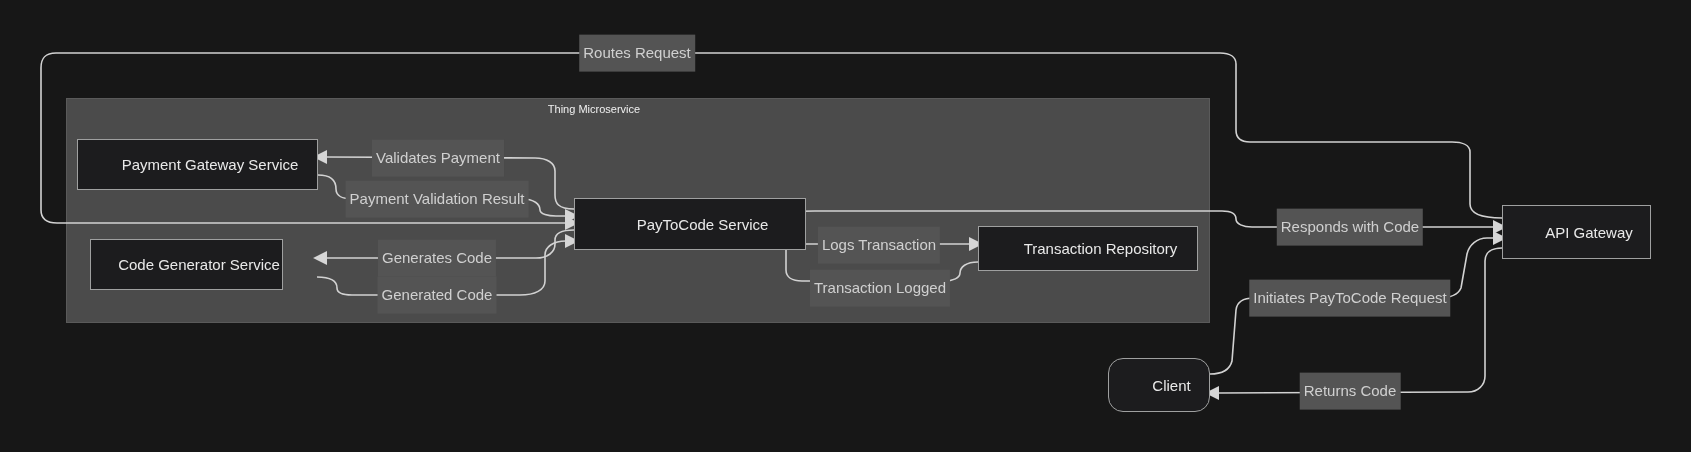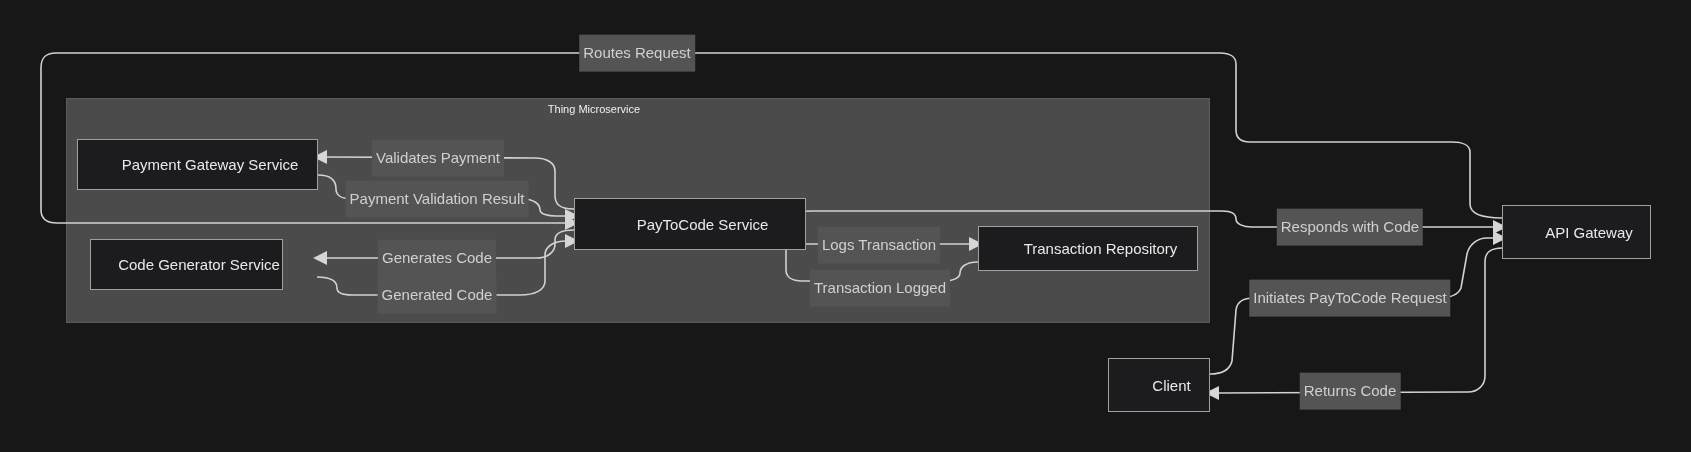--- a/index.html
+++ b/index.html
@@ -11,21 +11,21 @@
             color:#f0f0f0;font-size:11px;}
   .edges-svg{position:absolute;left:0;top:0;z-index:2;}
   .node{position:absolute;background:#1c1c1e;border:1.4px solid #9fa0a0;box-sizing:border-box;
         display:flex;align-items:center;justify-content:center;color:#e9e9e9;font-size:15px;
         z-index:3;white-space:nowrap;padding-left:25px;}
   .n-pgs{left:77px;top:139px;width:241px;height:51px;}
   .n-cgs{left:90px;top:239px;width:193px;height:51px;}
   .n-ptc{left:574px;top:198px;width:232px;height:52px;}
   .n-tr{left:978px;top:226px;width:220px;height:45px;}
   .n-api{left:1502px;top:205px;width:149px;height:54px;}
-  .n-client{left:1108px;top:358px;width:102px;height:54px;}
+  .n-client{left:1108px;top:358px;width:102px;height:54px;border-radius:15px;}
   .elabel{position:absolute;transform:translate(-50%,-50%);background:#545454;color:#d0d0d0;
           font-size:15px;line-height:1.25;padding:9px 4px;white-space:nowrap;z-index:4;}
 </style>
 </head>
 <body>
 
 <div class="stage">
 
   <div class="subgraph"></div>
   <div class="subgraph-title">Thing Microservice</div>

